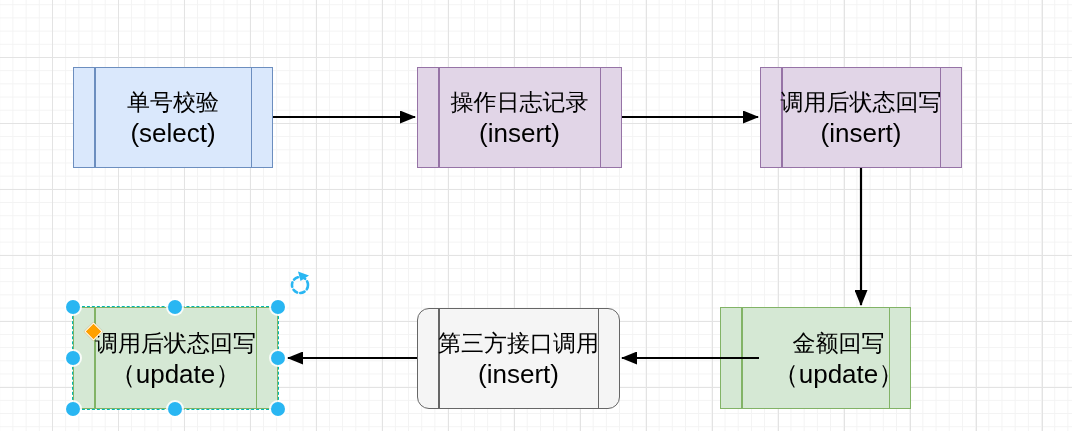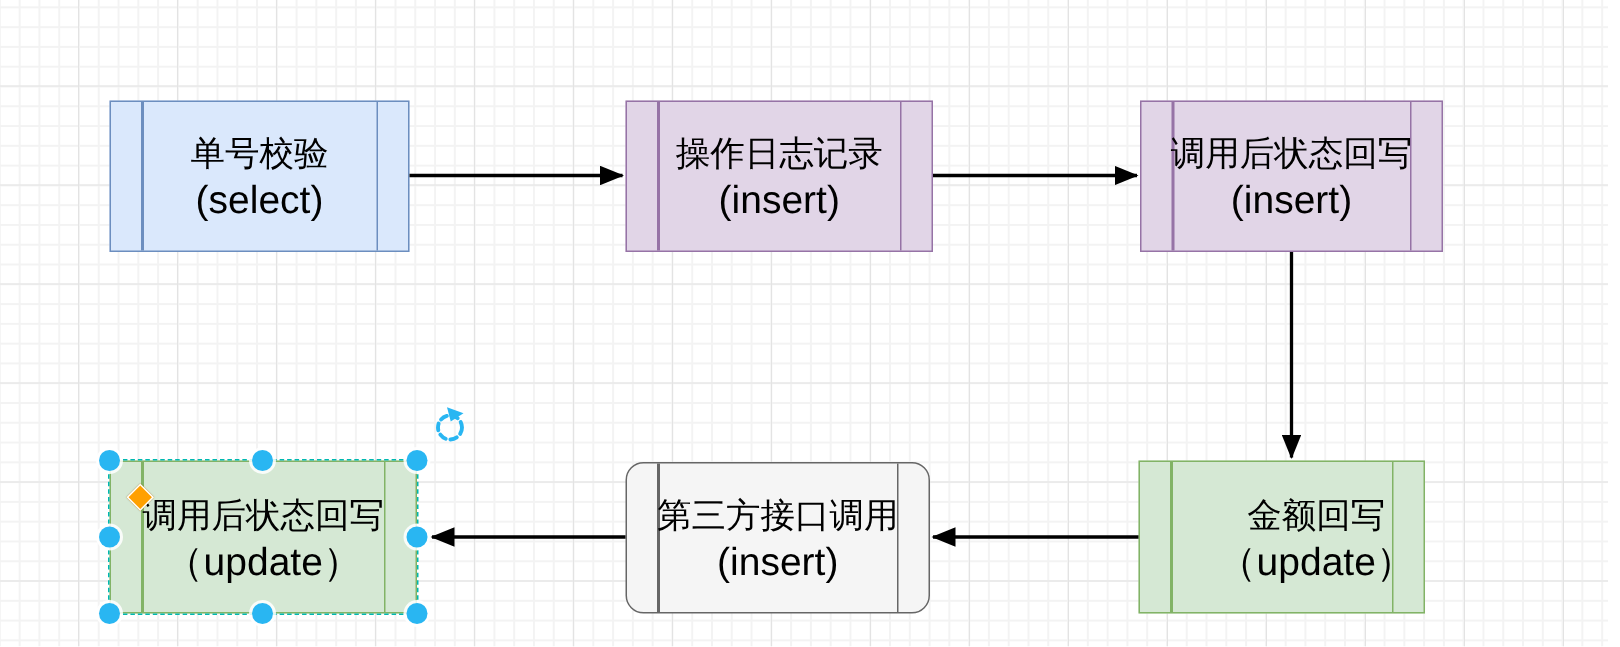--- a/index.html
+++ b/index.html
@@ -73,21 +73,21 @@
 
   <div class="node" style="left: 760px; top: 67px; width: 202px; height: 101px; background: rgb(225, 213, 231); border-color: rgb(150, 115, 166);">
     <i class="stripe l" style="background: rgb(150, 115, 166);"></i>
     <i class="stripe r" style="background: rgb(150, 115, 166);"></i>
     <div class="lbl">
       <div class="t">调用后状态回写</div>
       <div class="s">(insert)</div>
     </div>
   </div>
 
-  <div class="node" style="left: 759px; top: 307px; width: 191px; height: 102px; background: rgb(213, 232, 212); border-color: rgb(130, 179, 102); padding-left: 46px;">
+  <div class="node" style="left: 720px; top: 307px; width: 191px; height: 102px; background: rgb(213, 232, 212); border-color: rgb(130, 179, 102); padding-left: 46px;">
     <i class="stripe l" style="background: rgb(130, 179, 102);"></i>
     <i class="stripe r" style="background: rgb(130, 179, 102);"></i>
     <div class="lbl">
       <div class="t">金额回写</div>
       <div class="s">（update）</div>
     </div>
   </div>
 
   <div class="node" style="left: 417px; top: 308px; width: 203px; height: 101px; background: rgb(245, 245, 245); border-color: rgb(102, 102, 102); border-radius: 12px;">
     <i class="stripe l" style="background: rgb(102, 102, 102);"></i>

